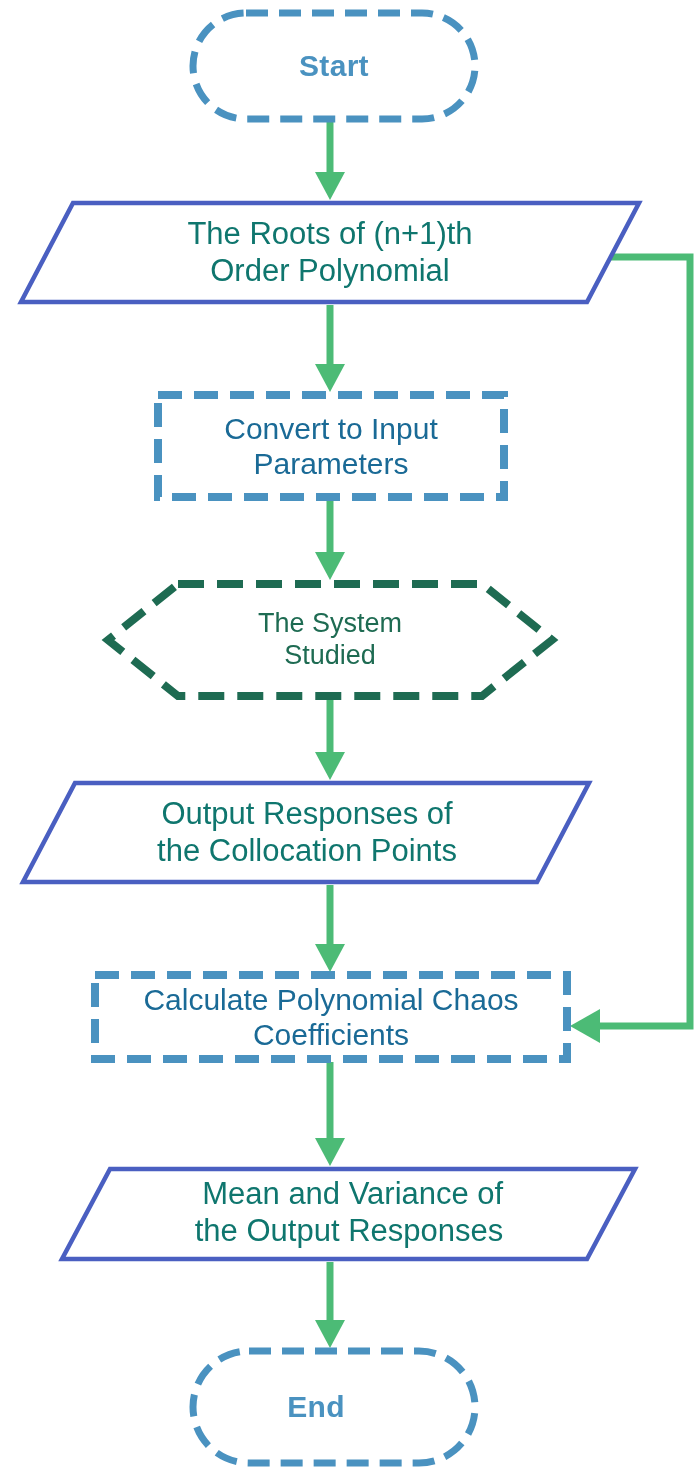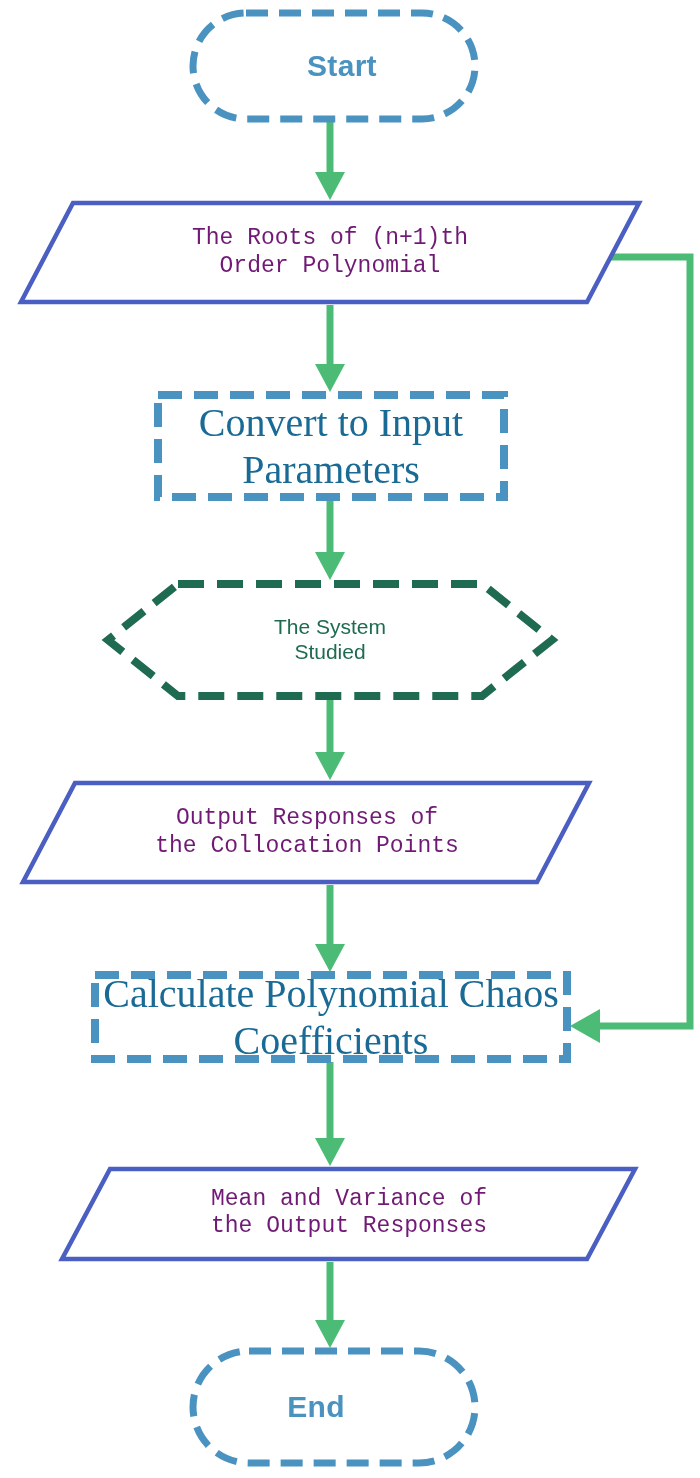--- a/index.html
+++ b/index.html
@@ -36,33 +36,31 @@
     pointer-events: none;
     user-select: none;
   }
   .label-terminator {
     font-size: 30px;
     font-weight: bold;
     color: #4a92c0;
     letter-spacing: 0.3px;
   }
   .label-io {
-    font-size: 23px;
+    font-size: 31px;
     font-weight: normal;
-    color: #701a75;
-    font-family: Liberation Mono, monospace;
+    color: #0f766e;
   }
   .label-process {
-    font-size: 40px;
+    font-size: 30px;
     font-weight: normal;
     color: #1a6a96;
-    font-family: Liberation Serif, serif;
   }
   .label-system {
-    font-size: 21px;
+    font-size: 27px;
     font-weight: normal;
     color: #1e6b52;
   }
 </style>
 </head>
 <body>
 
 <div id="flowchart-root">
 
   <svg id="flow-svg" viewBox="0 0 700 1478" xmlns="http://www.w3.org/2000/svg">
@@ -123,21 +121,21 @@
       <polygon points="75,783 589,783 537,882 23,882" fill="#ffffff" stroke="#4a5fc1" stroke-width="4.5" stroke-linejoin="miter"></polygon>
 
       <rect x="95" y="975" width="472" height="84" fill="#ffffff" stroke="#4a92c0" stroke-width="8" stroke-dasharray="24 12" stroke-linecap="butt"></rect>
 
       <polygon points="110,1169 635,1169 587,1259 62,1259" fill="#ffffff" stroke="#4a5fc1" stroke-width="4.5" stroke-linejoin="miter"></polygon>
 
       <rect x="193" y="1351" width="282" height="112" rx="56" ry="56" fill="#ffffff" stroke="#4a92c0" stroke-width="7" stroke-dasharray="22 11" stroke-linecap="butt"></rect>
     </g>
   </svg>
 
-  <div class="node-label label-terminator" style="left:198px; top:10px; width:288px; height:112px;">Start</div>
+  <div class="node-label label-terminator" style="left:190px; top:10px; width:288px; height:112px;">Start</div>
 
   <div class="node-label label-io" style="left:18px; top:200px; width:624px; height:105px;">The Roots of  (n+1)th
 Order Polynomial</div>
 
   <div class="node-label label-process" style="left:155px; top:392px; width:352px; height:108px;">Convert to Input
 Parameters</div>
 
   <div class="node-label label-system" style="left:104px; top:580px; width:452px; height:120px;">The System
 Studied</div>
 

